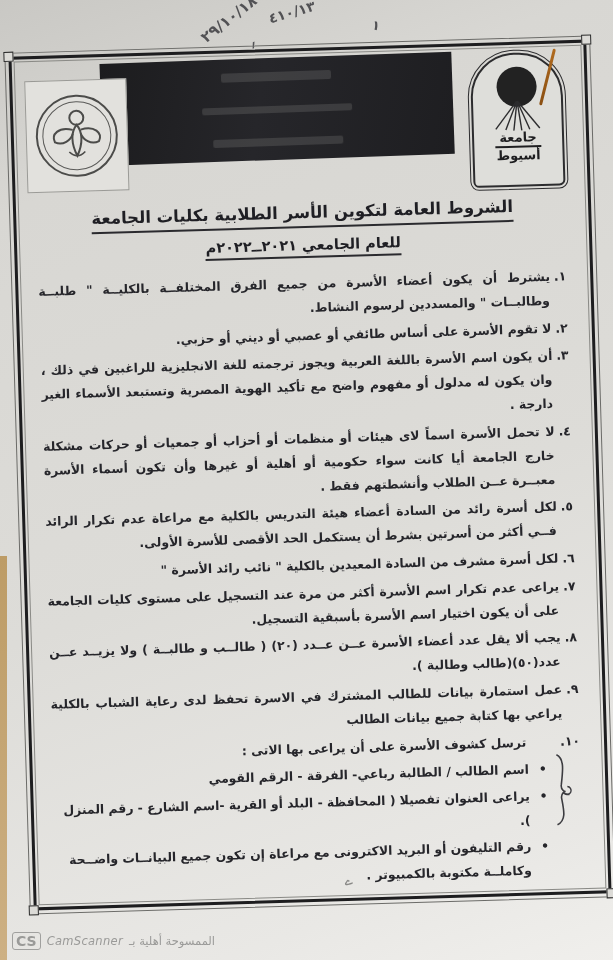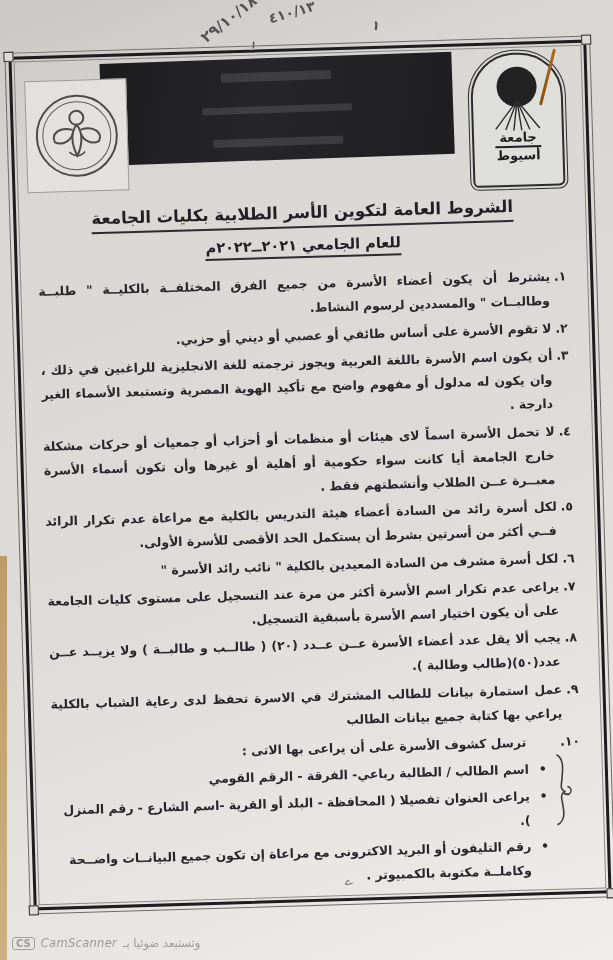--- a/index.html
+++ b/index.html
@@ -75,21 +75,21 @@
   .bullets{position:relative;direction:rtl;margin:2px 58px 0 20px;color:#26262b;}
   .bullet{display:flex;font-size:12.4px;font-weight:bold;line-height:1.9;margin-bottom:3px;}
   .bullet .dot{margin-left:10px;}
   .brace{position:absolute;right:-26px;top:-4px;color:#3c3c40;}
 
   
   .footer{
     position:absolute;left:12px;bottom:10px;direction:rtl;display:flex;align-items:center;
     gap:6px;color:#9a9a98;font-size:11.5px;z-index:5;
   }
-  .cs-badge{border:1.5px solid #a0a09e;border-radius:3px;padding:0 3px;font-size:10px;
+  .cs-badge{border:1.5px solid #a0a09e;border-radius:3px;padding:0 3px;font-size:14px;
     font-weight:bold;color:#9a9a98;direction:ltr;}
   .cs-name{direction:ltr;letter-spacing:.3px;font-style:italic;}
 </style>
 </head>
 <body>
 
 <span class="hand-note note-a">٢٩/١٠/١٨</span>
 <span class="hand-note note-b">٤١٠/١٣</span>
 <span class="hand-note note-dot">؍</span>
 <span class="hand-note note-tick">١</span>
@@ -171,16 +171,16 @@
         <span>يراعى العنوان تفصيلا ( المحافظة - البلد أو القرية -اسم الشارع - رقم المنزل ).</span>
       </div>
     <div class="bullet">
         <span class="dot">•</span>
         <span>رقم التليفون أو البريد الاكترونى مع مراعاة إن تكون جميع البيانــات واضــحة وكاملــة مكتوبة بالكمبيوتر .</span>
       </div>
   </div>
 </div>
 
 <div class="footer">
-  <span>وتستبعد ضوئيا بـ</span>
+  <span>الممسوحة أهلية بـ</span>
   <span class="cs-name">CamScanner</span>
   <span class="cs-badge">CS</span>
 </div>
 
 </body></html>

